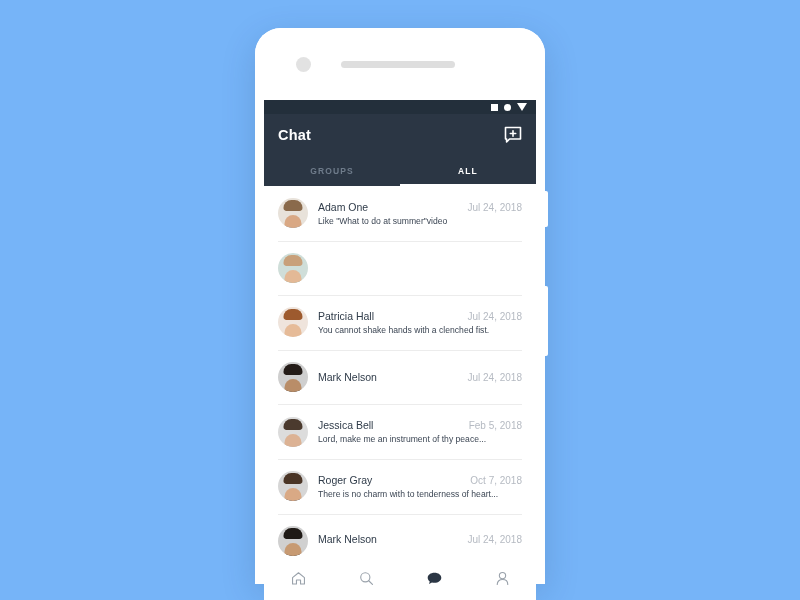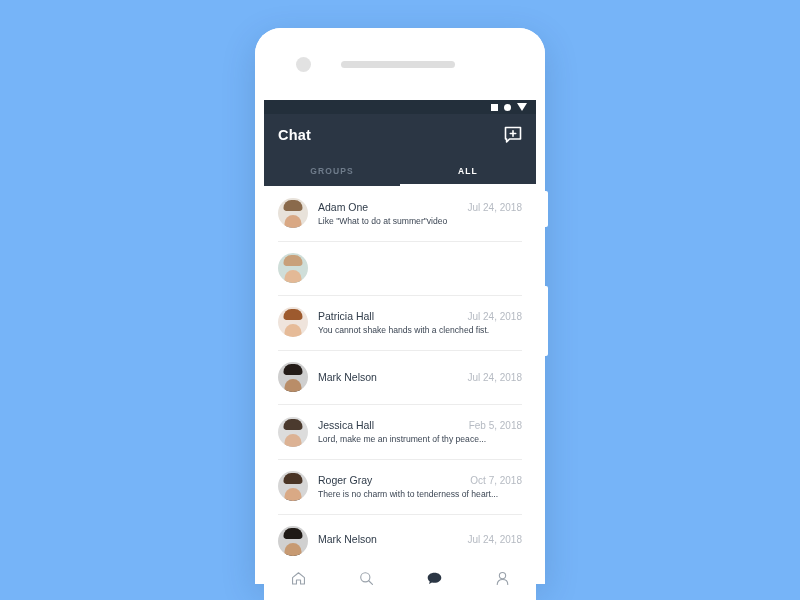--- a/index.html
+++ b/index.html
@@ -345,21 +345,21 @@
           </div>
         </div>
         <div class="chat-row">
           <div class="avatar" style="background: rgb(220, 220, 220);">
             <div class="body" style="background:#b9bec4"></div>
             <div class="face" style="background:#dcb294"></div>
             <div class="hair" style="background:#4b3a2e"></div>
           </div>
           <div class="row-text">
             <div class="row-top">
-              <div class="row-name">Jessica Hall</div>
+              <div class="row-name">Jessica Bell</div>
               <div class="row-date">Feb 5, 2018</div>
             </div>
             <div class="row-msg">Lord, make me an instrument of thy peace...</div>
           </div>
         </div>
         <div class="chat-row">
           <div class="avatar" style="background: rgb(214, 214, 214);">
             <div class="body" style="background:#2e3a46"></div>
             <div class="face" style="background:#d9a985"></div>
             <div class="hair" style="background:#4a3526"></div>

